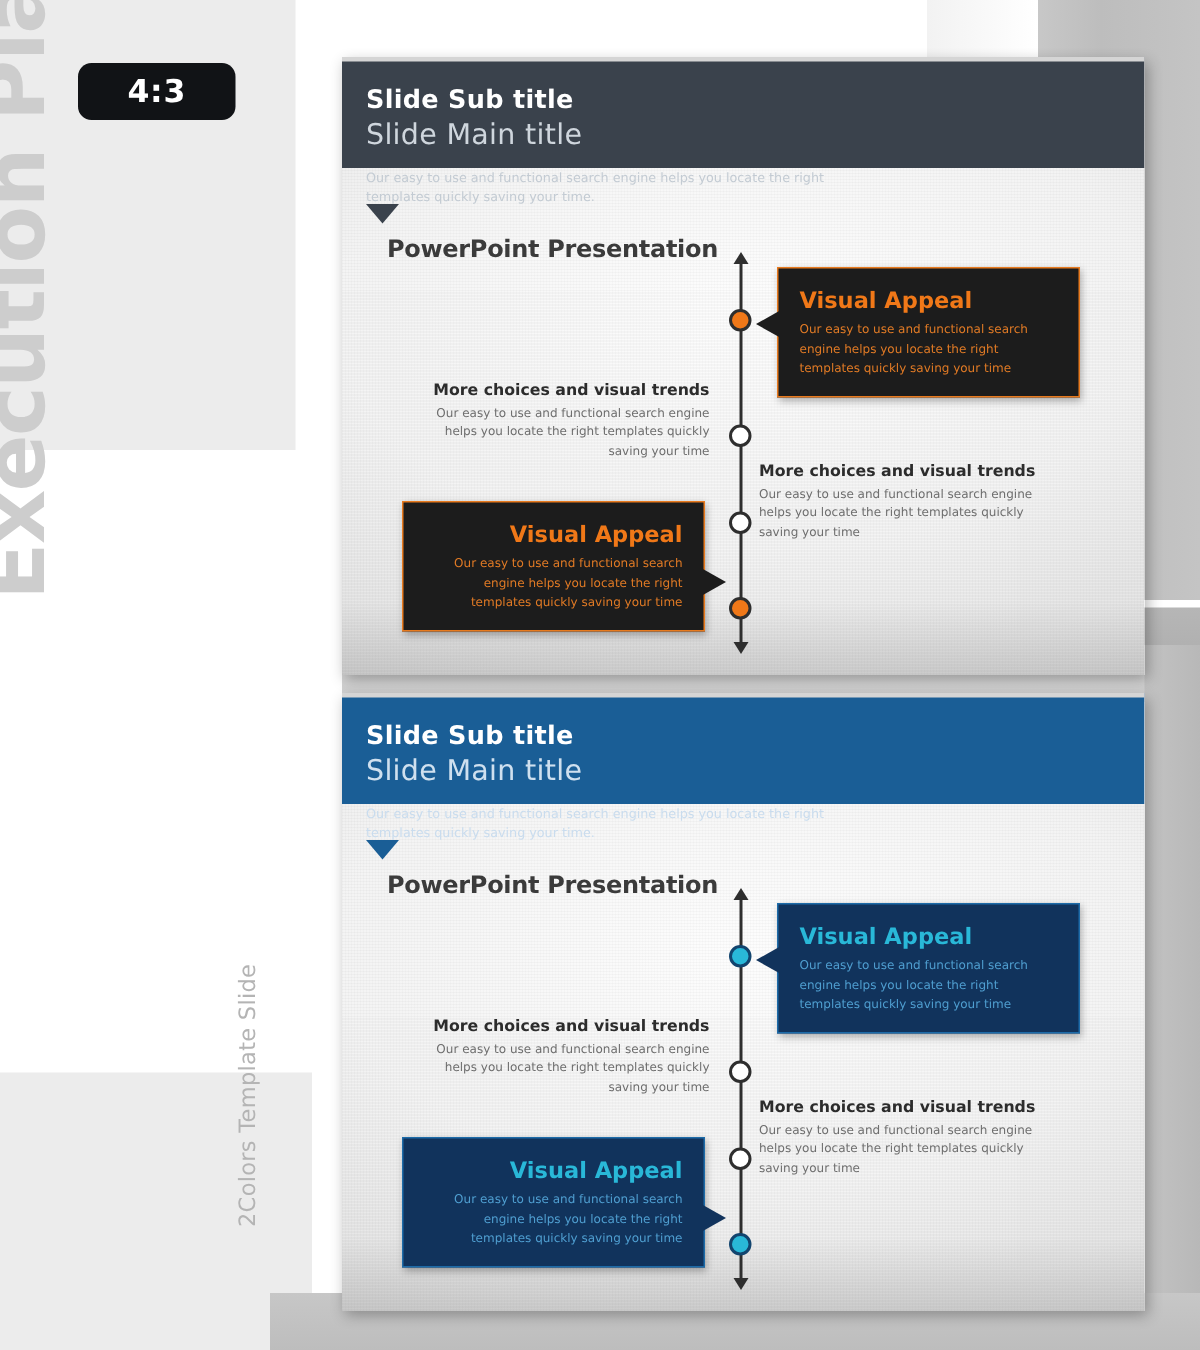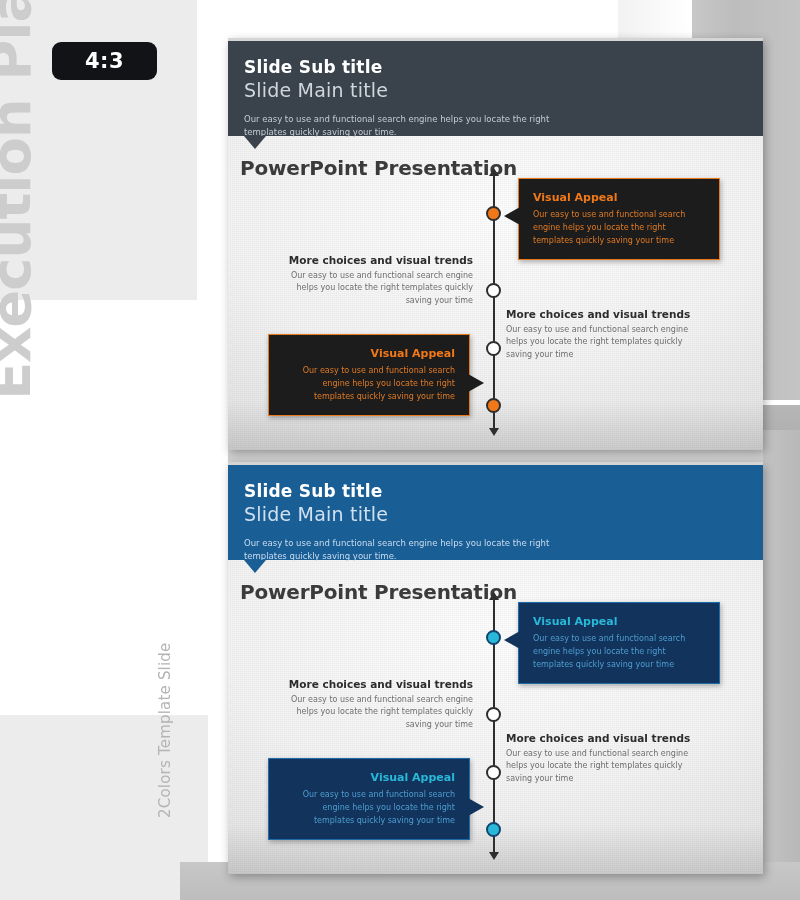--- a/index.html
+++ b/index.html
@@ -83,21 +83,21 @@
   .slide::after{ 
     content:"";position:absolute;inset:0;pointer-events:none;
     background:linear-gradient(to bottom,rgba(120,120,120,.22) 0%,rgba(255,255,255,0) 9%,
                rgba(255,255,255,0) 88%,rgba(130,130,130,.26) 100%);
   }
   #slide-dark{top:38px;}
   #slide-blue{top:462px;}
 
   
   .slide-header{
-    position:relative;z-index:3;height:98px;padding:16px 16px 0 16px;
+    position:relative;z-index:3;height:74px;padding:16px 16px 0 16px;
     box-sizing:border-box;
   }
   #slide-dark .slide-header{background:#3a424c;border-top:3px solid #d5d5d5;}
   #slide-blue .slide-header{background:#1a5e96;border-top:3px solid #d5d5d5;}
   .hdr-sub{
     font-size:17px;font-weight:bold;color:#ffffff;letter-spacing:.2px;
     margin:0 0 2px 0;
   }
   .hdr-main{
     font-size:19px;color:#cfd6dd;letter-spacing:.2px;margin:0 0 12px 0;
@@ -108,22 +108,22 @@
   }
   #slide-blue .hdr-body{color:#c9dcee;}
   .hdr-notch{
     position:absolute;left:16px;top:98px;width:0;height:0;z-index:4;
     border-left:11px solid transparent;border-right:11px solid transparent;
   }
   #slide-dark .hdr-notch{border-top:13px solid #3a424c;}
   #slide-blue .hdr-notch{border-top:13px solid #1a5e96;}
 
   .slide-title{
-    position:absolute;left:12px;top:118px;z-index:3;
-    font-size:20px;font-weight:bold;color:#3b3b3b;letter-spacing:-.2px;
+    position:absolute;left:30px;top:118px;z-index:3;
+    font-size:16px;font-weight:bold;color:#3b3b3b;letter-spacing:-.2px;
   }
 
   
   .timeline{position:absolute;left:265px;top:130px;width:2px;height:268px;z-index:4;}
   .tl-line{position:absolute;left:0;top:6px;width:1.5px;height:256px;background:#2e2e2e;}
   .tl-arrow{position:absolute;left:-4px;width:0;height:0;
     border-left:5px solid transparent;border-right:5px solid transparent;}
   .tl-arrow.up{top:0;border-bottom:8px solid #2e2e2e;}
   .tl-arrow.down{bottom:0;border-top:8px solid #2e2e2e;}
   .tl-dot{
@@ -134,21 +134,21 @@
   #slide-dark .tl-dot.filled{background:#f07818;border:2px solid #2e2e2e;}
   #slide-blue .tl-dot.filled{background:#29b8d8;border:2px solid #12446e;}
 
   
   .callout{
     position:absolute;z-index:3;width:202px;padding:12px 14px;box-sizing:border-box;
     box-shadow:1px 2px 5px rgba(0,0,0,.30);
   }
   #slide-dark .callout{background:#1c1c1c;border:1.5px solid #e87a1e;}
   #slide-blue .callout{background:#11335c;border:1.5px solid #1d6ba8;}
-  .callout-title{font-size:11px;font-weight:bold;margin-bottom:5px;}
+  .callout-title{font-size:15px;font-weight:bold;margin-bottom:5px;}
   .callout-body{font-size:8px;line-height:1.6;}
   #slide-dark .callout-title{color:#f07818;}
   #slide-dark .callout-body{color:#e07a25;}
   #slide-blue .callout-title{color:#29b8d8;}
   #slide-blue .callout-body{color:#4f9ed0;}
   .callout.right{left:290px;text-align:left;}
   .callout.left{left:40px;text-align:right;}
   
   .cal-point{position:absolute;width:0;height:0;}
   .callout.right .cal-point{

